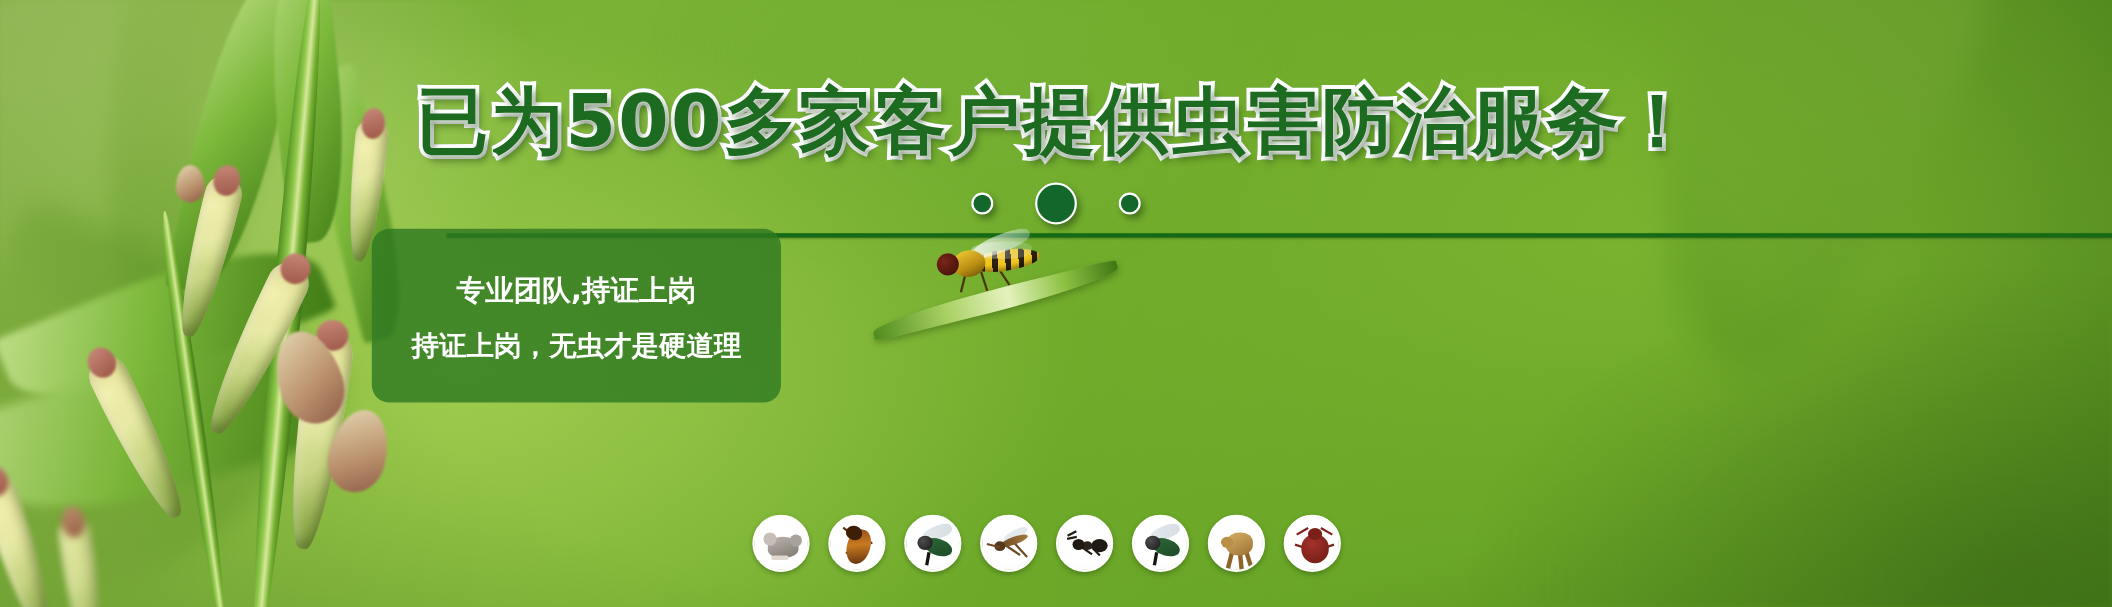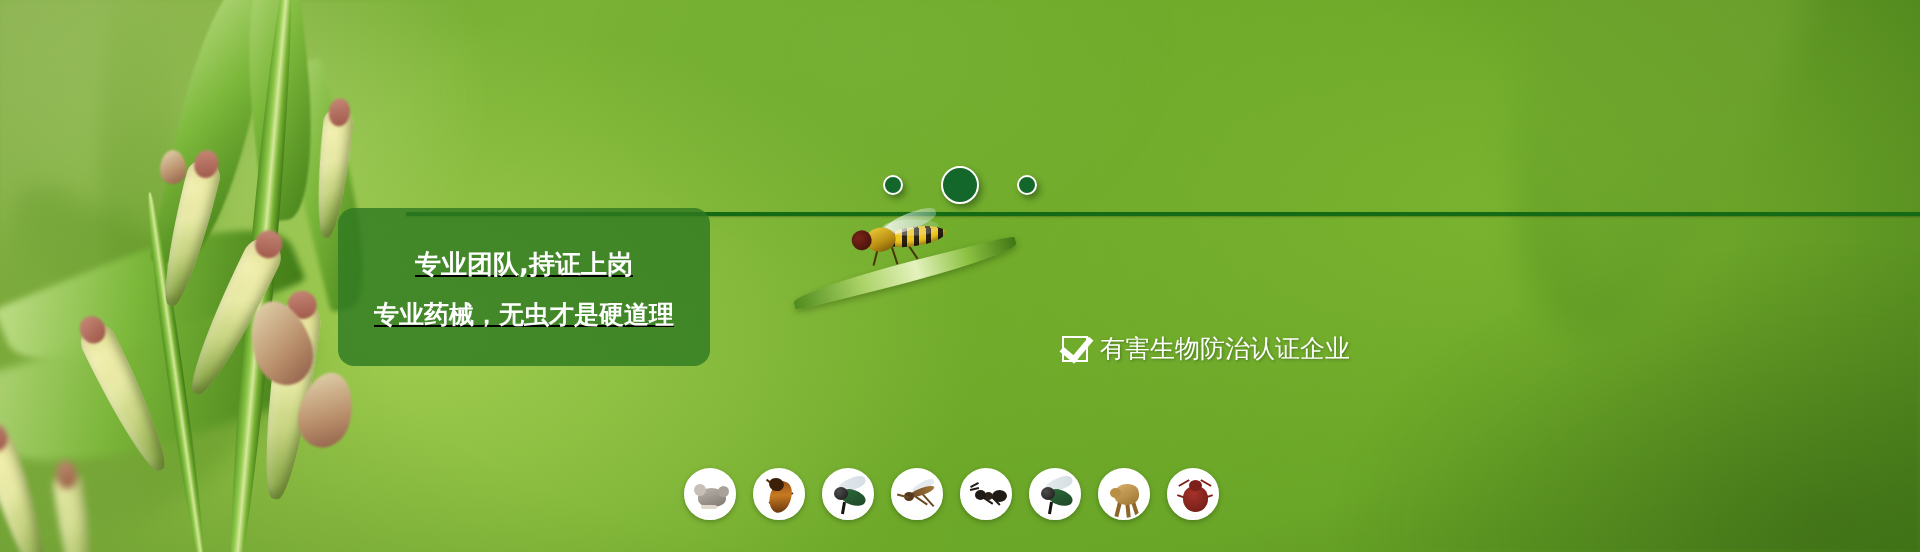--- a/index.html
+++ b/index.html
@@ -150,21 +150,20 @@
 
   
   .slogan-box{
     position:absolute;
     left:338px; top:208px;
     width:372px; height:158px;
     border-radius:16px 16px 16px 16px;
     background:linear-gradient(180deg, rgba(46,120,32,.80) 0%, rgba(52,126,36,.86) 100%);
     display:flex; flex-direction:column; justify-content:center;
     padding:24px 0 6px;
-    text-decoration:underline;
   }
   .slogan-line{
     color:#ffffff;
     text-align:center;
     font-weight:bold;
     white-space:nowrap;
     font-family:"DejaVu Sans","Liberation Sans",sans-serif;
   }
   .slogan-line.l1{ font-size:26px; margin-bottom:16px; }
   .slogan-line.l2{ font-size:25px; margin-bottom:14px; }
@@ -348,53 +347,52 @@
         <span class="tip"></span>
       </div>
     <div class="spike k7">
         <span class="tip"></span>
       </div>
     <div class="bud u1"></div>
     <div class="bud u2"></div>
     <div class="bud u3"></div>
   </div>
 
+  <div class="headline">
+    <span class="inner">已为500多家客户提供虫害防治服务！</span>
+  </div>
 
   <div class="dots">
     <span class="dot sm"></span>
     <span class="dot lg"></span>
     <span class="dot sm"></span>
   </div>
 
   <div class="rule"></div>
 
   <div class="slogan-box">
     <div class="slogan-line l1">专业团队,持证上岗</div>
-    <div class="slogan-line l2">专业药械，无虫才是硬道理</div>
+    <div class="slogan-line l2">持证上岗，无虫才是硬道理</div>
   </div>
 
   <div class="fly-scene">
     <div class="fly-leaf"></div>
     <div class="fly">
       <span class="leg g1"></span>
         <span class="leg g2"></span>
         <span class="leg g3"></span>
       <span class="abdomen"></span>
       <span class="wing"></span>
         <span class="wing w2"></span>
       <span class="thorax"></span>
       <span class="head"></span>
     </div>
   </div>
 
   <div class="checklist">
-    <div class="check-item">
-      <span class="check-box"></span>
-      <span class="check-text">有害生物防治认证企业</span>
-    </div>
   </div>
 
   <div class="pests">
 
     <div class="pest p-mouse">
       <span class="body m1"></span>
         <span class="body m2"></span>
         <span class="body m3"></span>
       <span class="body m4"></span>
         <span class="body m5"></span>

